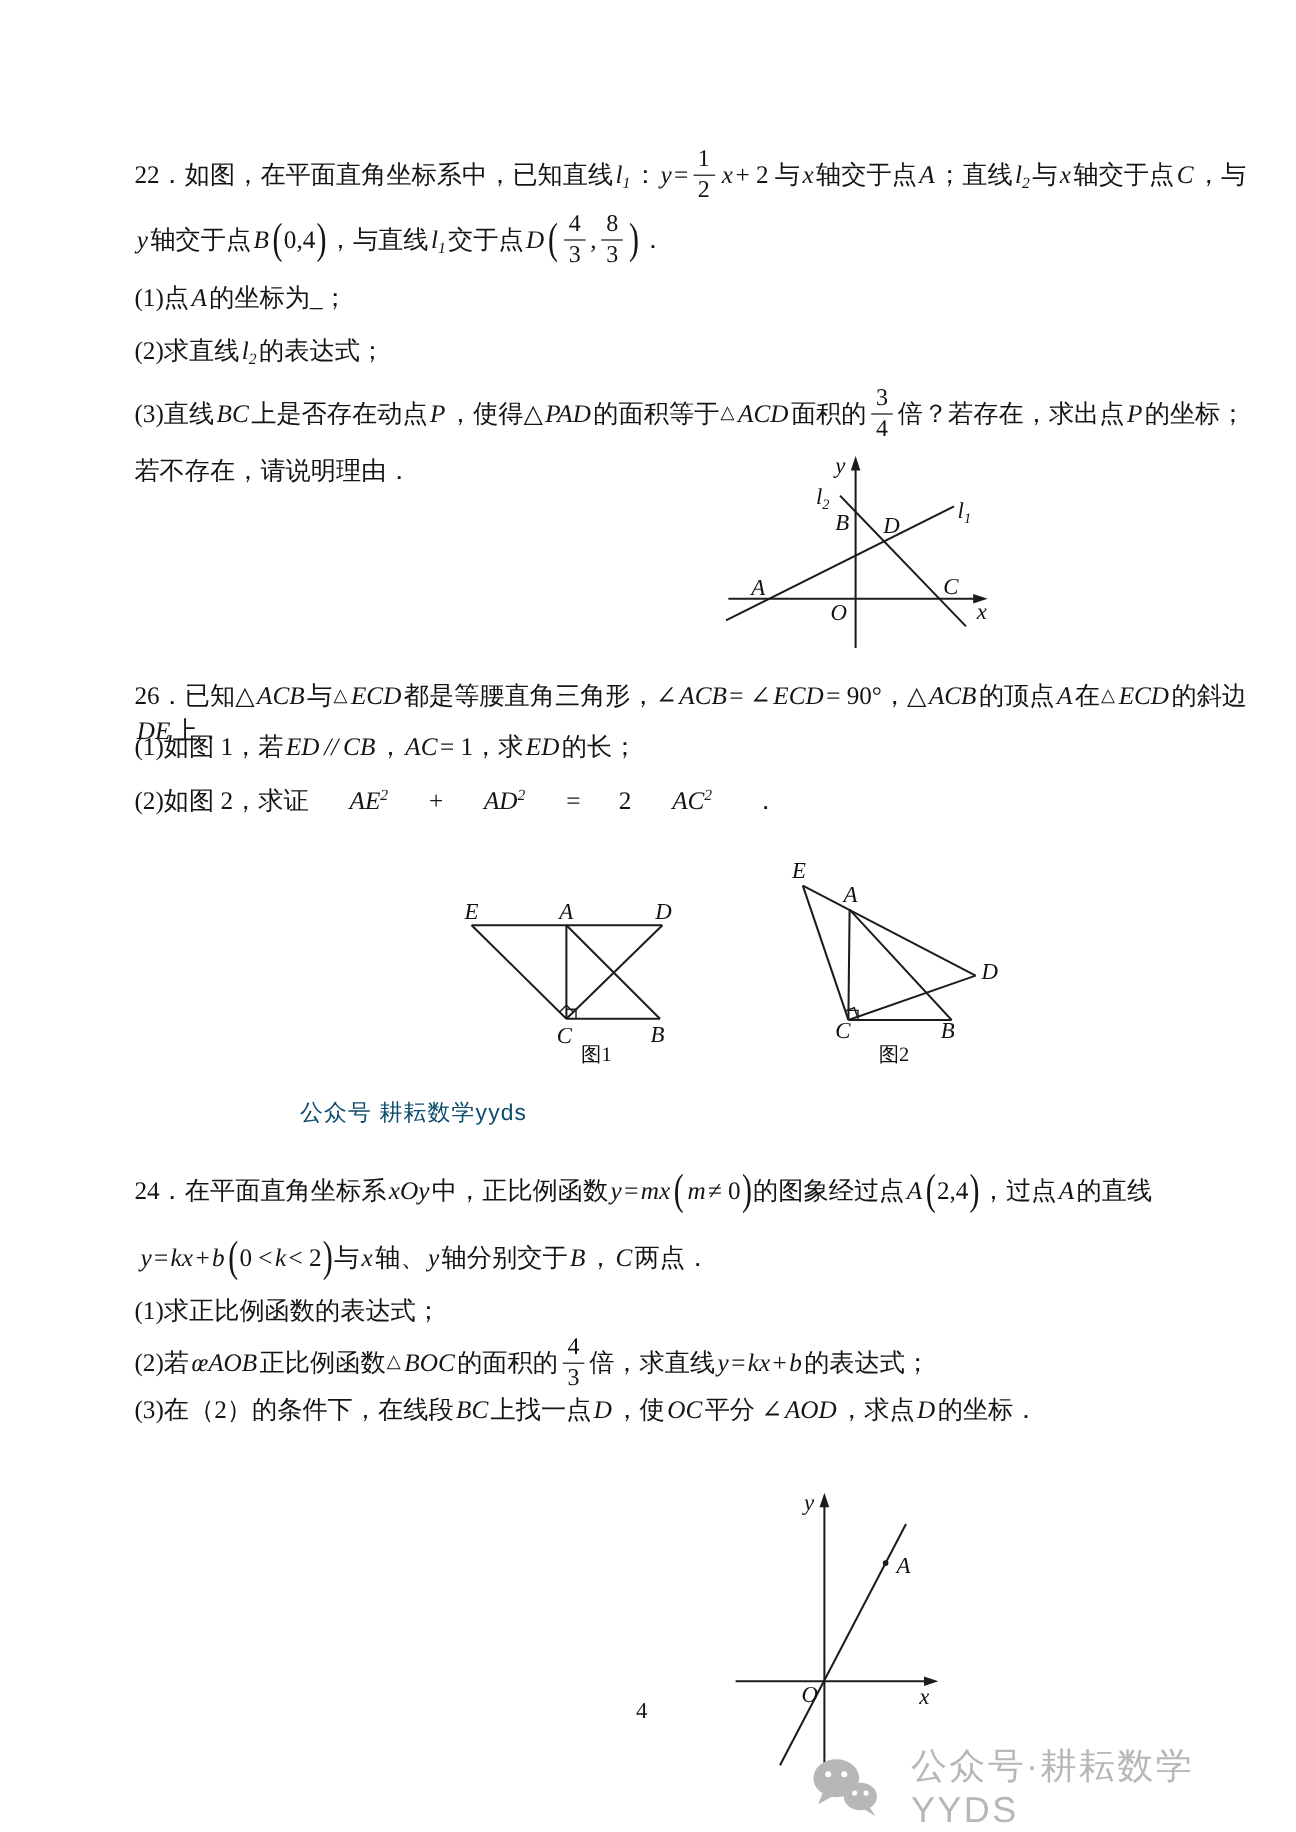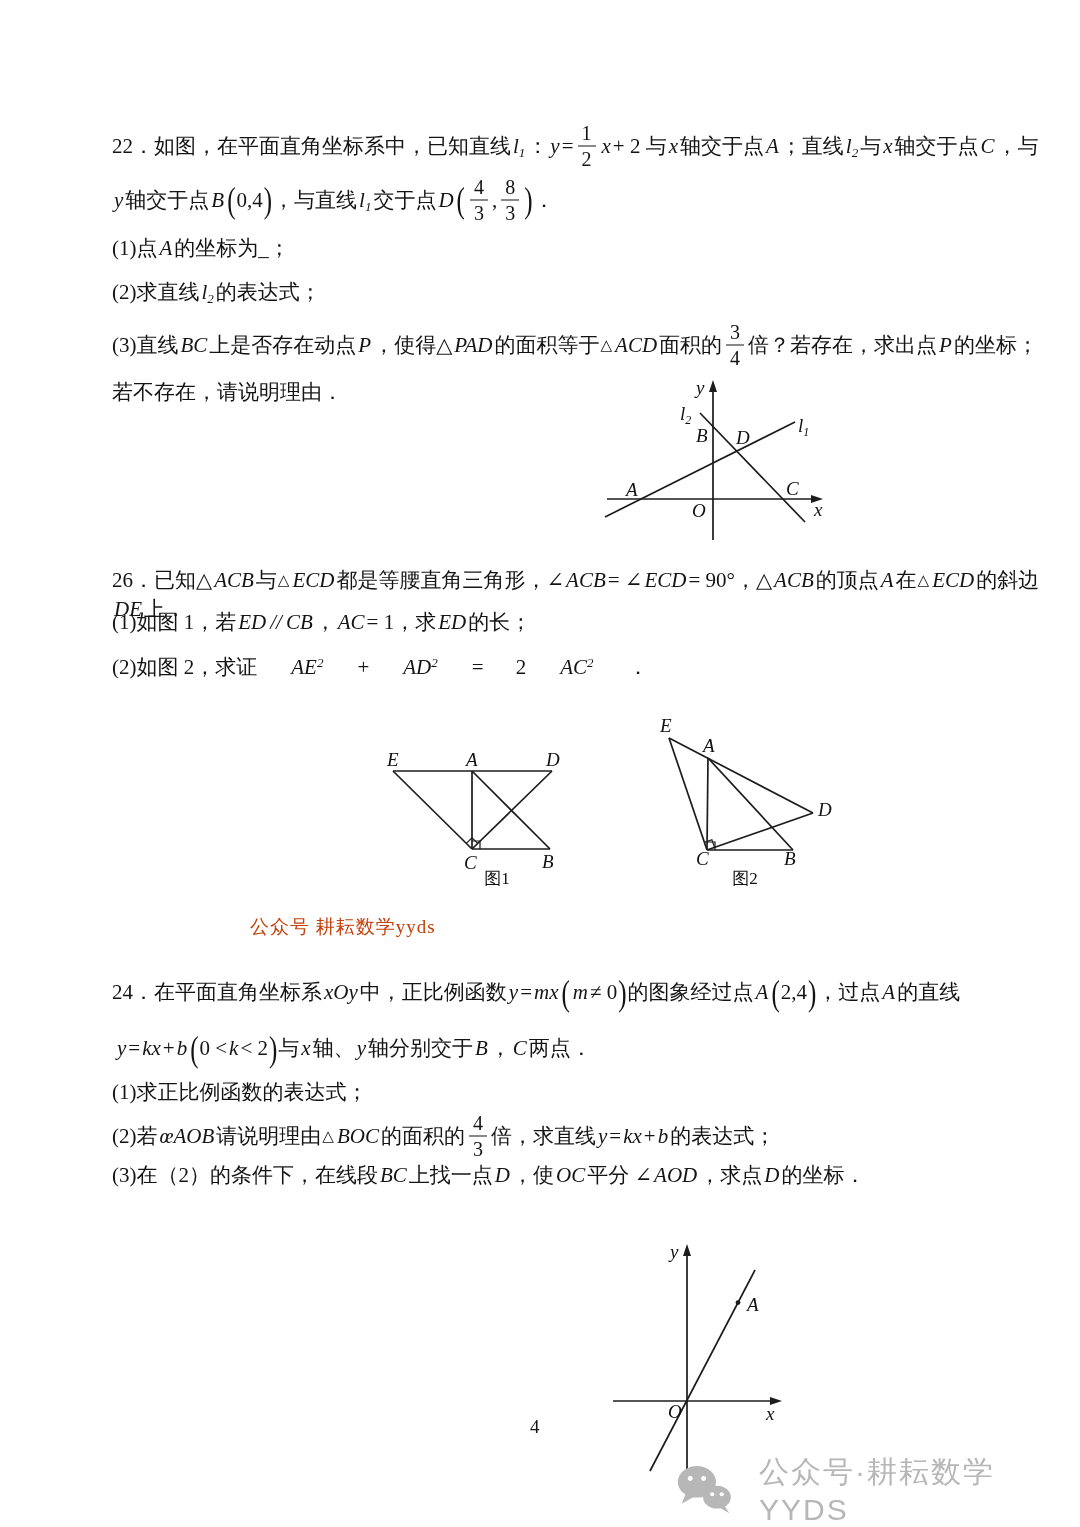--- a/index.html
+++ b/index.html
@@ -19,22 +19,22 @@
   .frac { display:inline-flex; flex-direction:column; align-items:center; line-height:1.05; margin:0 4px; font-size:20px; }
   .frac .num { padding:0 4px 2px; border-bottom:1.4px solid #141414; }
   .frac .den { padding:2px 4px 0; }
   sub, sup { font-size:0.62em; line-height:0; }
   sub { vertical-align:-0.35em; } sup { vertical-align:0.55em; }
   .fig { position:absolute; }
   .fig line, .fig polyline, .fig path { stroke:#1c1c1c; stroke-width:1.7; fill:none; }
   .fig polygon { fill:#1c1c1c; stroke:none; }
   .fig text { font-family:"Liberation Serif","DejaVu Serif",serif; font-style:italic; font-size:19px; fill:#111; }
   .fig text.cap { font-style:normal; font-size:17px; }
-  .watermark { position:absolute; font-family:Liberation Serif, serif;
-    font-size:19px; color:#c2410c; transform:translateY(-50%); letter-spacing:1px; }
+  .watermark { position:absolute; font-family:Liberation Sans, sans-serif;
+    font-size:19px; color:#0c4a6e; transform:translateY(-50%); letter-spacing:1px; }
   .pagenum { position:absolute; font-size:19px; color:#141414; transform:translateY(-50%); }
   .footer-brand { position:absolute; display:flex; align-items:center; gap:24px; transform:translateY(-50%); }
   .footer-brand .brand-text { font-family:"Liberation Sans","DejaVu Sans",sans-serif;
     font-size:30px; color:#b7b7b7; letter-spacing:2px; }
   .wx-icon ellipse, .wx-icon polygon { fill:#b7b7b7; stroke:none; }
   .wx-icon circle { fill:#ffffff; stroke:none; }
 </style>
 </head>
 <body>
 
@@ -263,21 +263,21 @@
       <span>，</span>
       <span class="it">C</span>
       <span>两点．</span>
     </div>
   <div class="line" style="left:112px; top:1092px;">
       <span>(1)求正比例函数的表达式；</span>
     </div>
   <div class="line" style="left:112px; top:1136px;">
       <span>(2)若</span>
       <span class="it">œAOB</span>
-      <span>请说明理由</span>
+      <span>正比例函数</span>
       <span class="sm">△</span>
       <span class="it">BOC</span>
       <span>的面积的</span>
       <span class="frac">
         <span class="num">4</span>
         <span class="den">3</span>
       </span>
       <span>倍，求直线</span>
       <span class="it">y</span>
       <span>=</span>

